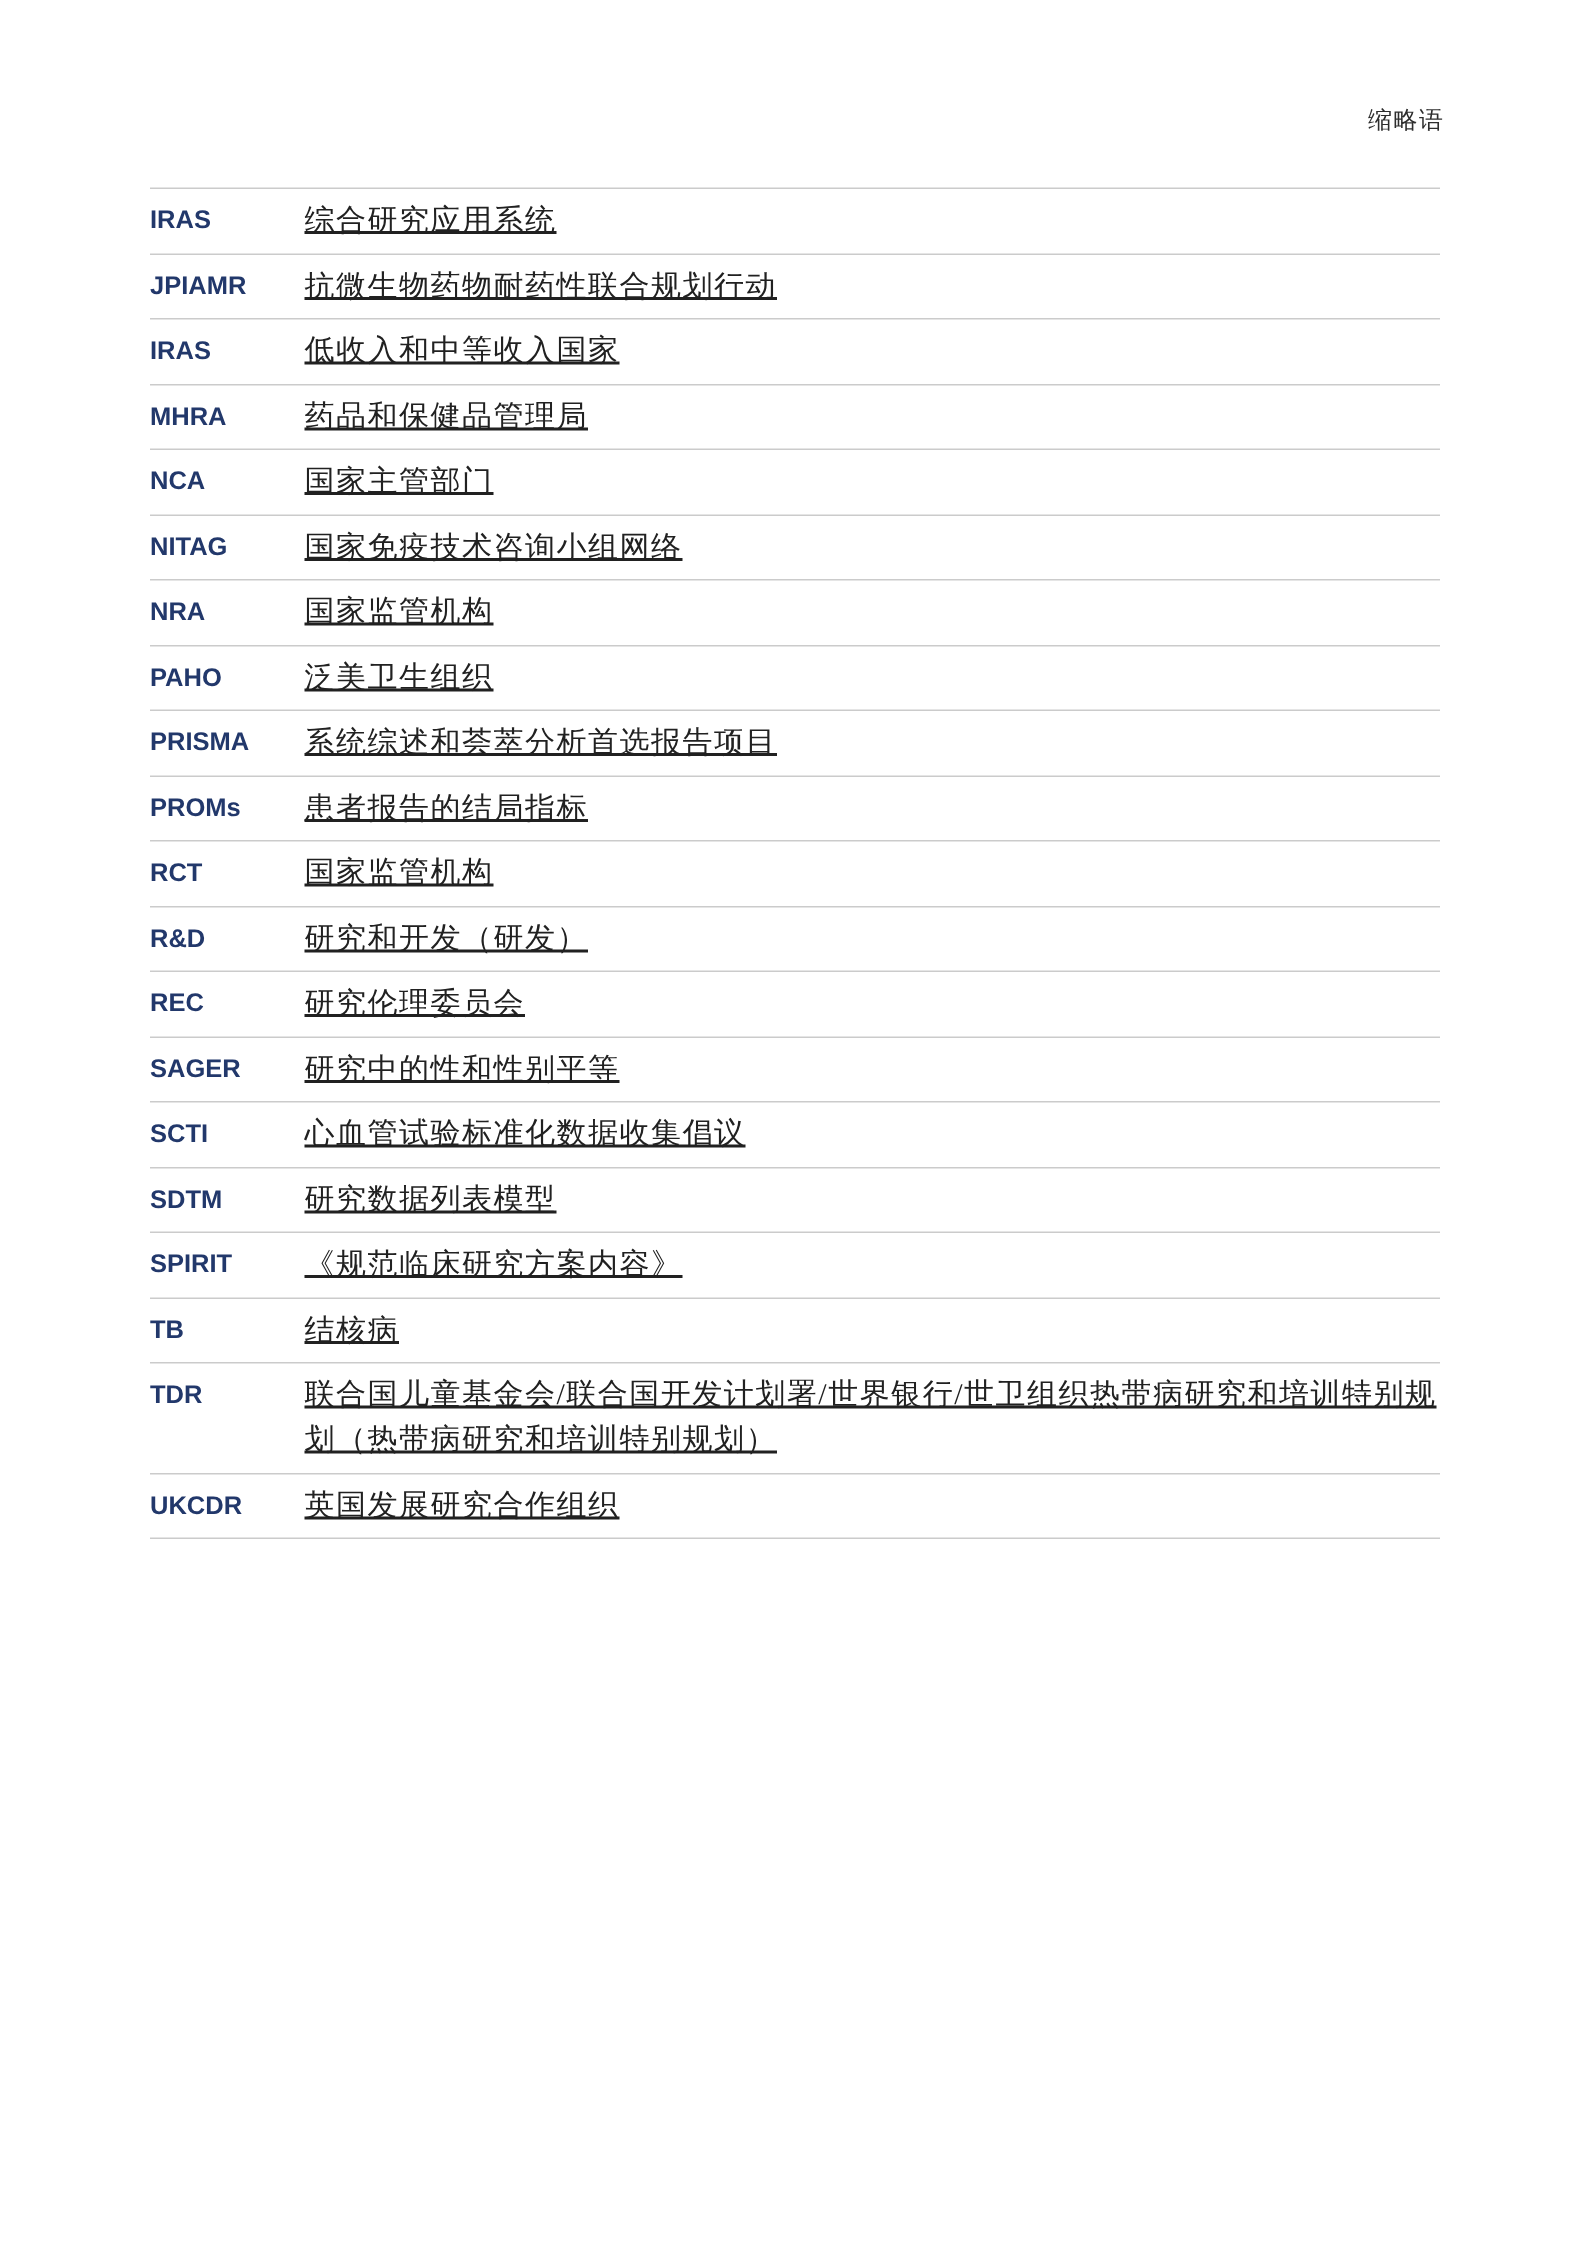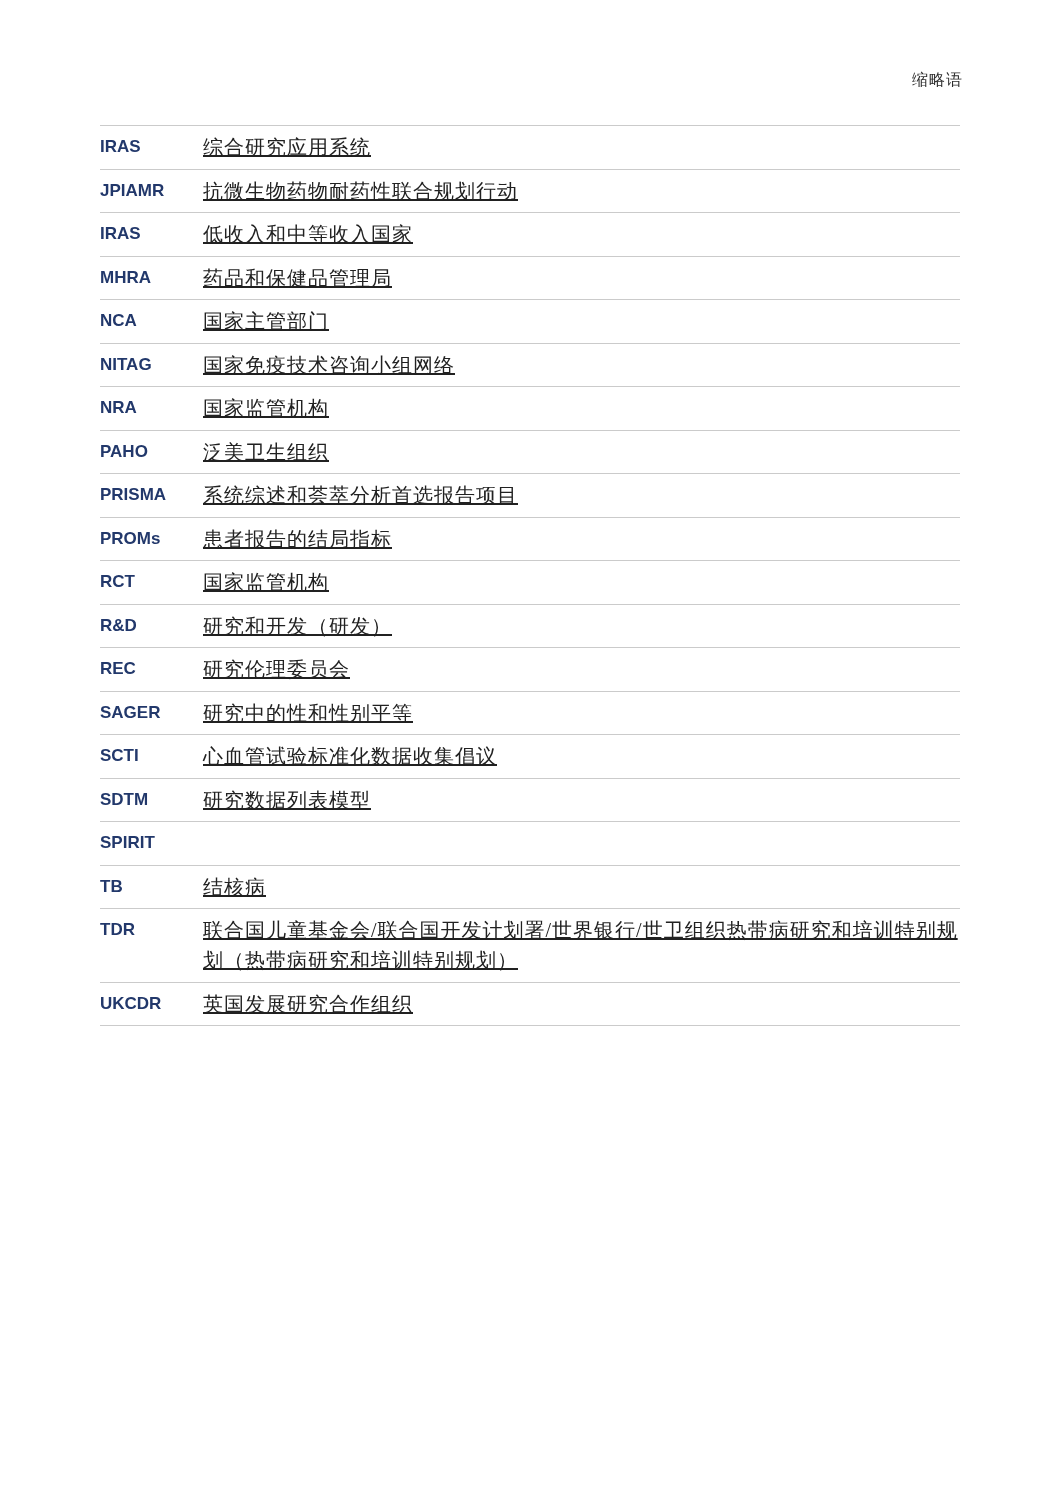--- a/index.html
+++ b/index.html
@@ -165,20 +165,21 @@
       <div class="def-cell">心血管试验标准化数据收集倡议</div>
     </div>
 
     <div class="abbr-row">
       <div class="abbr-cell">SDTM</div>
       <div class="def-cell">研究数据列表模型</div>
     </div>
 
     <div class="abbr-row">
       <div class="abbr-cell">SPIRIT</div>
+      <div class="def-cell">《规范临床研究方案内容》</div>
     </div>
 
     <div class="abbr-row">
       <div class="abbr-cell">TB</div>
       <div class="def-cell">结核病</div>
     </div>
 
     <div class="abbr-row">
       <div class="abbr-cell">TDR</div>
       <div class="def-cell">联合国儿童基金会/联合国开发计划署/世界银行/世卫组织热带病研究和培训特别规划（热带病研究和培训特别规划）</div>

